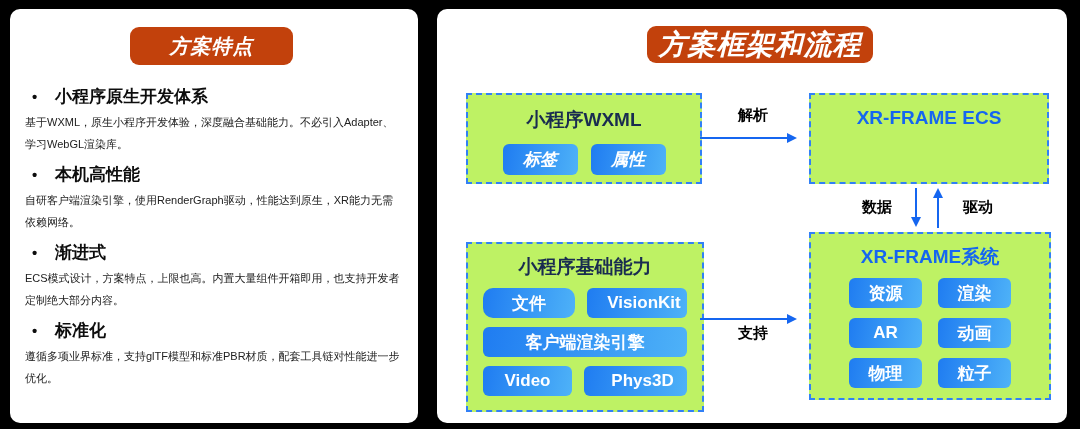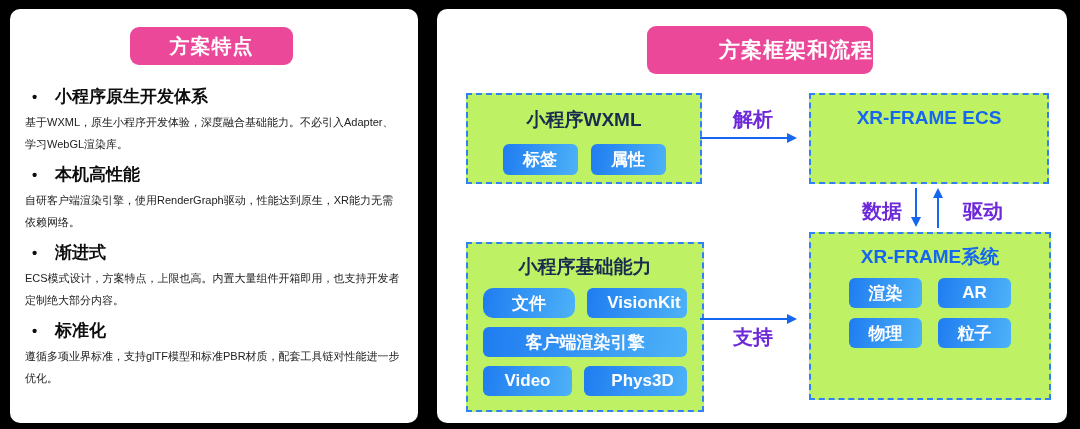--- a/index.html
+++ b/index.html
@@ -6,26 +6,27 @@
   html,body { width:1080px; height:429px; }
   body { font-family:"Liberation Sans", sans-serif; background:#000; position:relative; overflow:hidden; }
 
   .canvas { position:absolute; left:0; top:0; width:1080px; height:429px; background:#000; }
 
   .panel { position:absolute; background:#ffffff; border-radius:10px; }
   .panel-left  { left:10px;  top:9px; width:408px; height:414px; }
   .panel-right { left:437px; top:9px; width:630px; height:414px; }
 
   .title-badge {
-    position:absolute; background:#ec4899; color:#fff; font-weight:bold;
+    position:absolute; background:#c2410c; color:#fff; font-weight:bold;
     border-radius:9px; display:flex; align-items:center; justify-content:center;
     letter-spacing:1px;
+    font-style:italic;
   }
   .title-badge.left-title  { left:120px; top:18px; width:163px; height:38px; font-size:20px; }
-  .title-badge.right-title { left:210px; top:17px; width:226px; height:48px; font-size:21px;justify-content:flex-end; }
+  .title-badge.right-title { left:210px; top:17px; width:226px; height:37px; font-size:28px; }
 
   
   .features { position:absolute; left:15px; top:76px; width:378px; }
   .feature { margin-bottom:8px; }
   .feature-heading { display:flex; align-items:center; font-size:17px; font-weight:bold; color:#0d0d0d; margin-bottom:3px; }
   .feature-bullet { width:30px; padding-left:7px; font-size:15px; color:#0d0d0d; }
   .feature-body { font-size:11px; line-height:22px; color:#212121; }
 
   
   .dashed-box { position:absolute; border:2px dashed #3180f6; background:#bef264; }
@@ -37,35 +38,35 @@
   .box-title { text-align:center; font-weight:bold; font-size:19px; margin-top:12px; }
   .box-title.navy { color:#192c50; }
   .box-title.blue { color:#1566f0; }
   .box-caps .box-title, .box-sys .box-title { margin-top:10px; }
 
   .chip {
     background:linear-gradient(100deg,#1f7cf1,#4eb2f8);
     color:#fff; font-weight:bold; font-size:17px; border-radius:6px;
     display:flex; align-items:center; justify-content:center; height:31px;
   }
-  .chip-row { display:flex; justify-content:center; gap:13px; margin-top:11px; }
+  .chip-row { display:flex; justify-content:center; gap:13px; margin-top:11px;font-style:italic; }
   .chip-row .chip { width:75px; }
 
   .caps-rows { width:204px; margin:8px auto 0 auto; display:flex; flex-direction:column; gap:9px; }
   .caps-row { display:flex; gap:12px; }
   .caps-row .chip { height:30px; font-size:17px; }
   .chip-w-file { width:92px;border-radius:10px; }
   .chip-grow { flex:1;padding-left:14px; }
   .chip-full { width:100%; }
   .chip-w-video { width:89px; }
 
   .sys-grid { width:162px; margin:8px auto 0 auto; display:grid; grid-template-columns:73px 73px; column-gap:16px; row-gap:10px; }
   .sys-grid .chip { width:73px; height:30px; }
 
-  .flow-label { position:absolute; color:#6d28d9; font-weight:bold; font-size:20px; }
+  .flow-label { position:absolute; color:#000000; font-weight:bold; font-size:15px; }
 
   .h-arrow { position:absolute; height:2px; background:#1566f0; }
   .h-arrow::after { content:""; position:absolute; right:-9px; top:-4px;
     border-left:10px solid #1566f0; border-top:5px solid transparent; border-bottom:5px solid transparent; }
 
   .v-arrow { position:absolute; width:2px; background:#1566f0; }
   .v-arrow.down::after { content:""; position:absolute; bottom:-9px; left:-4px;
     border-top:10px solid #1566f0; border-left:5px solid transparent; border-right:5px solid transparent; }
   .v-arrow.up::before { content:""; position:absolute; top:-9px; left:-4px;
     border-bottom:10px solid #1566f0; border-left:5px solid transparent; border-right:5px solid transparent; }
@@ -147,22 +148,24 @@
         <div class="caps-row">
           <div class="chip chip-w-video">Video</div>
           <div class="chip chip-grow">Phys3D</div>
         </div>
       </div>
     </div>
 
     <div class="dashed-box box-sys">
       <div class="box-title blue">XR-FRAME系统</div>
       <div class="sys-grid">
+        <div class="chip">资源</div>
         <div class="chip">渲染</div>
         <div class="chip">AR</div>
+        <div class="chip">动画</div>
         <div class="chip">物理</div>
         <div class="chip">粒子</div>
       </div>
     </div>
 
     <div class="flow-label" style="left:266px; top:97px; width:100px; text-align:center;">解析</div>
     <div class="h-arrow" style="left:263px; top:128px; width:88px;"></div>
 
     <div class="flow-label" style="left:266px; top:282px; width:100px; text-align:center;margin-top:33px;">支持</div>
     <div class="h-arrow" style="left:263px; top:309px; width:88px;"></div>

